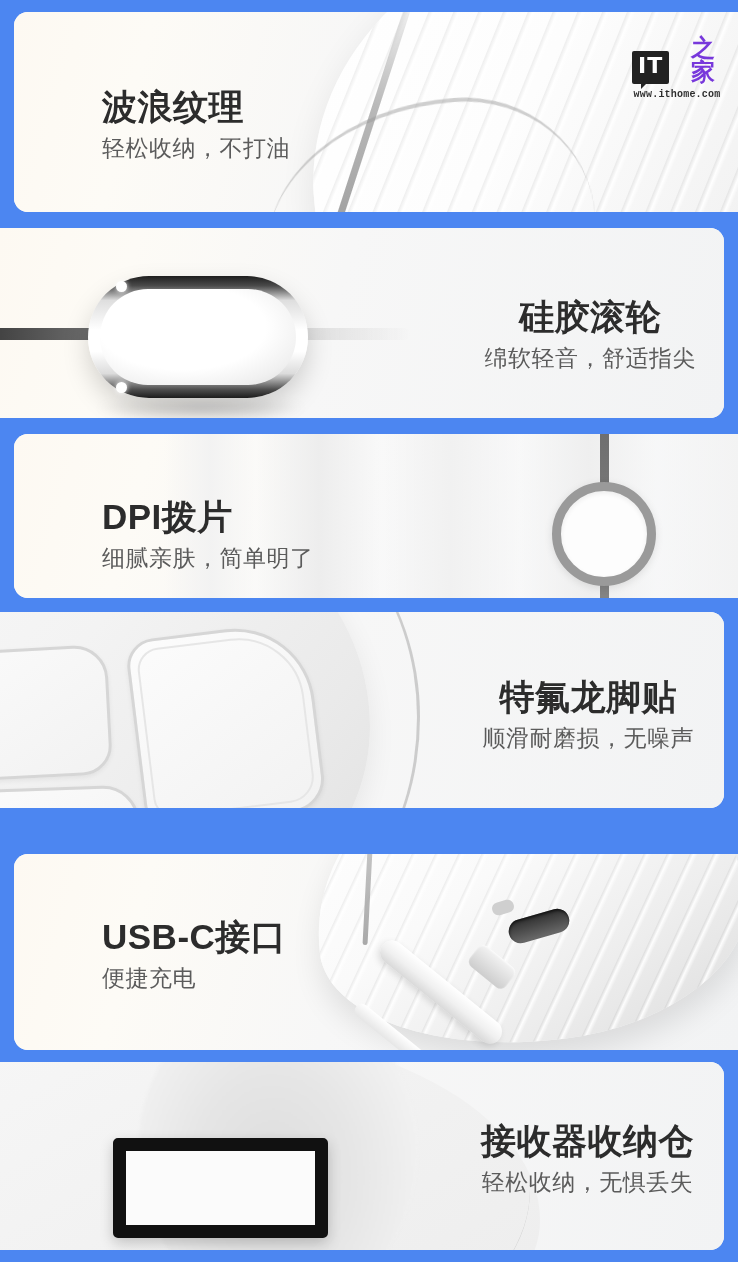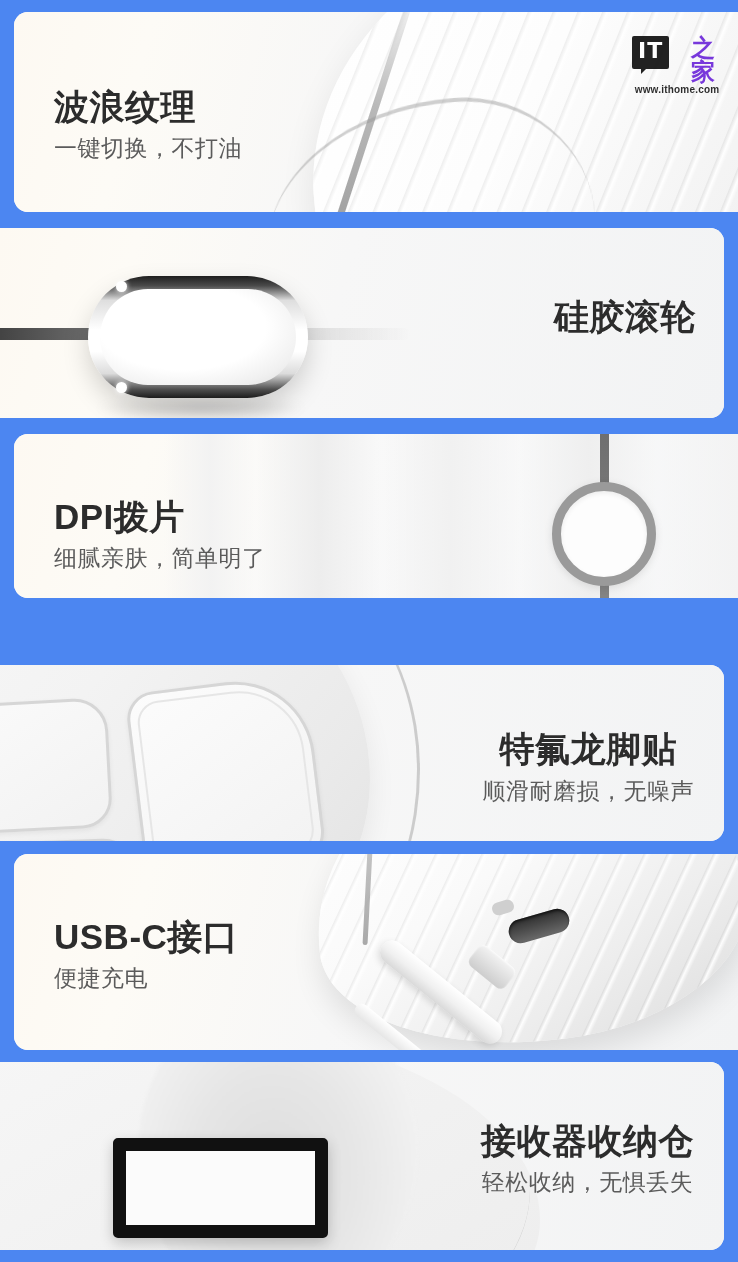--- a/index.html
+++ b/index.html
@@ -34,21 +34,21 @@
   
   .p2, .p4, .p6 { left: 0; right: 14px; width: auto; border-radius: 0 14px 14px 0; }
 
   .panel-bg {
     position: absolute;
     inset: 0;
     background: linear-gradient(105deg, #fdf9f2 0%, #fdfbf6 18%, #f7f7f7 46%, #f2f3f4 100%);
   }
 
   
-  .txt { position: absolute; z-index: 40; }
+  .txt { position: absolute; z-index: 40; margin-left: 48px; }
   .txt .title {
     font-weight: bold;
     font-size: 35px;
     line-height: 1.18;
     color: #2c2c2c;
     letter-spacing: 0.5px;
     white-space: nowrap;
   }
   .txt .sub {
     font-size: 23px;
@@ -63,42 +63,42 @@
   
   .watermark {
     position: absolute;
     z-index: 60;
     right: 16px;
     top: 24px;
     width: 90px;
     text-align: center;
     opacity: .92;
   }
-  .wm-row { display: flex; align-items: flex-start; justify-content: center; gap: 15px; }
+  .wm-row { display: flex; align-items: flex-end; justify-content: center; gap: 15px; }
   .wm-it {
     background: #101010;
     color: #fff;
     font-weight: bold;
     font-size: 22px;
     line-height: 1;
     padding: 4px 6px 7px 6px;
     border-radius: 2px;
     letter-spacing: 1px;
     position: relative;
     font-family: "DejaVu Sans", sans-serif;
   }
   .wm-it::after {
     content: "";
     position: absolute;
     left: 9px; bottom: -5px;
     border-left: 6px solid #101010;
     border-bottom: 6px solid transparent;
   }
   .wm-cn { color: #6d28d9; font-size: 24px; font-weight: bold; line-height: 1; }
-  .wm-url { font-size: 10px; font-weight: bold; color: #1a1a1a; letter-spacing: .2px; }
+  .wm-url { font-size: 10px; font-weight: bold; color: #1a1a1a; margin-top: 5px; letter-spacing: .2px; font-family: Liberation Mono, monospace; }
 
   
   .p1 .art { position: absolute; inset: 0; z-index: 10; }
   .shell1 {
     position: absolute;
     left: 295px; top: -90px;
     width: 560px; height: 430px;
     border-radius: 54% 48% 46% 52% / 60% 55% 45% 40%;
     background: linear-gradient(125deg, #ffffff 0%, #fdfdfd 40%, #f3f3f3 72%, #e4e4e4 100%);
     box-shadow: 0 14px 36px rgba(0,0,0,.09);
@@ -373,21 +373,21 @@
     <div class="panel-bg"></div>
     <div class="art">
       <div class="shell1">
         <div class="ridges"></div>
       </div>
       <div class="split1"></div>
       <div class="edge1"></div>
     </div>
     <div class="txt" style="left:40px; top:74px;">
       <div class="title">波浪纹理</div>
-      <div class="sub">一键切换，不打油</div>
+      <div class="sub">轻松收纳，不打油</div>
     </div>
     <div class="watermark">
       <div class="wm-row">
         <span class="wm-it">IT</span>
         <span class="wm-cn">之家</span>
       </div>
       <div class="wm-url">www.ithome.com</div>
     </div>
   </div>
 
@@ -397,37 +397,38 @@
       <div class="axle"></div>
       <div class="wheel-shadow"></div>
       <div class="wheel">
         <div class="inner"></div>
         <div class="hi t"></div>
         <div class="hi b"></div>
       </div>
     </div>
     <div class="txt right" style="right:28px; top:68px;">
       <div class="title">硅胶滚轮</div>
+      <div class="sub">绵软轻音，舒适指尖</div>
     </div>
   </div>
 
   <div class="panel p3" style="top:434px; height:164px;">
     <div class="panel-bg"></div>
     <div class="art">
       <div class="stripes3"></div>
       <div class="dpi-line"></div>
       <div class="dpi-ring"></div>
     </div>
     <div class="txt" style="left:40px; top:62px;">
       <div class="title">DPI拨片</div>
       <div class="sub">细腻亲肤，简单明了</div>
     </div>
   </div>
 
-  <div class="panel p4" style="top:665px; height:176px;font-family:Liberation Serif, serif;">
+  <div class="panel p4" style="top:612px; height:196px;">
     <div class="panel-bg"></div>
     <div class="art">
       <div class="base4"></div>
       <div class="foot f2"></div>
       <div class="foot f3"></div>
       <div class="foot f1"></div>
       <div class="rim4"></div>
     </div>
     <div class="txt right" style="right:30px; top:64px;">
       <div class="title">特氟龙脚贴</div>

